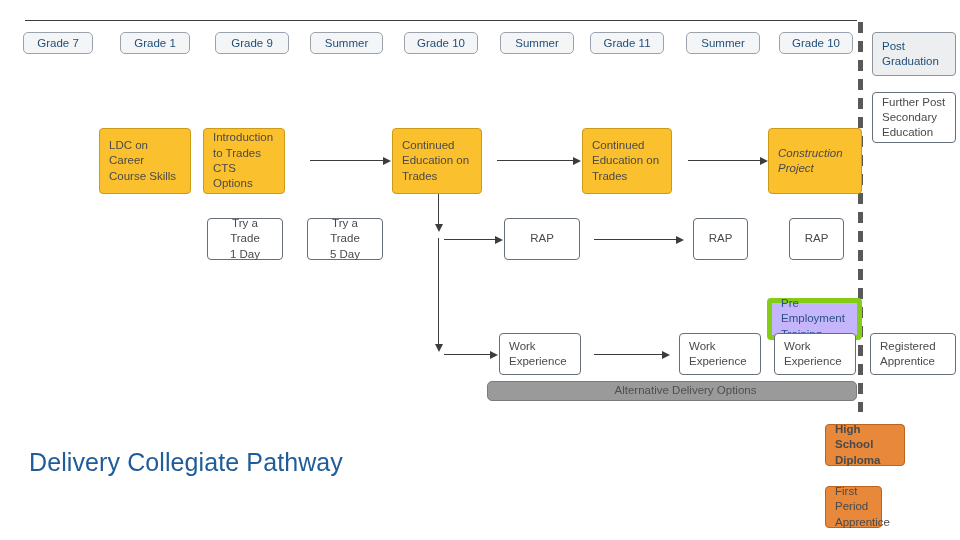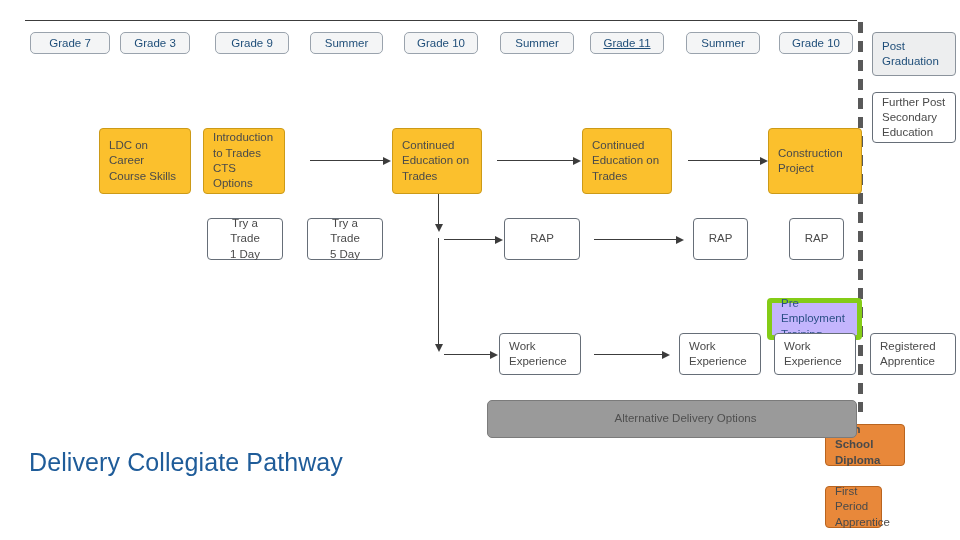--- a/index.html
+++ b/index.html
@@ -134,27 +134,27 @@
     white-space: nowrap;
   }
 </style>
 </head>
 <body>
 
 <div id="canvas">
 
   <div class="abs top-rule"></div>
 
-  <div class="abs grade-pill" style="left:30px;  top:32px; width:80px;">Grade 7</div>
-  <div class="abs grade-pill" style="left:120px; top:32px; width:70px;">Grade 3</div>
+  <div class="abs grade-pill" style="left:23px;  top:32px; width:70px;">Grade 7</div>
+  <div class="abs grade-pill" style="left:120px; top:32px; width:70px;">Grade 1</div>
   <div class="abs grade-pill" style="left:215px; top:32px; width:74px;">Grade 9</div>
   <div class="abs grade-pill" style="left:310px; top:32px; width:73px;">Summer</div>
   <div class="abs grade-pill" style="left:404px; top:32px; width:74px;">Grade 10</div>
   <div class="abs grade-pill" style="left:500px; top:32px; width:74px;">Summer</div>
-  <div class="abs grade-pill" style="left:590px; top:32px; width:74px;text-decoration:underline;">Grade 11</div>
+  <div class="abs grade-pill" style="left:590px; top:32px; width:74px;">Grade 11</div>
   <div class="abs grade-pill" style="left:686px; top:32px; width:74px;">Summer</div>
   <div class="abs grade-pill" style="left:779px; top:32px; width:74px;">Grade 10</div>
 
 
   <div class="abs dashed-sep"></div>
 
   <div class="abs node node-gray" style="left:872px; top:32px; width:84px; height:44px;">Post
 Graduation</div>
   <div class="abs node node-white" style="left:872px; top:92px; width:84px; height:51px;">Further Post
 Secondary
@@ -170,21 +170,21 @@
 Course Skills</div>
   <div class="abs node node-yellow" style="left:203px; top:128px; width:82px; height:66px;">Introduction
 to Trades
 CTS Options</div>
   <div class="abs node node-yellow" style="left:392px; top:128px; width:90px; height:66px;">Continued
 Education on
 Trades</div>
   <div class="abs node node-yellow" style="left:582px; top:128px; width:90px; height:66px;">Continued
 Education on
 Trades</div>
-  <div class="abs node node-yellow" style="left:768px; top:128px; width:94px; height:66px;">Construction
+  <div class="abs node node-yellow" style="left:768px; top:128px; width:94px; height:66px;font-style:italic;">Construction
 Project</div>
 
   <div class="abs hline" style="left:310px; top:160px; width:73px;"></div>
   <div class="abs arrow-r" style="left:383px; top:157px;"></div>
 
   <div class="abs hline" style="left:497px; top:160px; width:76px;"></div>
   <div class="abs arrow-r" style="left:573px; top:157px;"></div>
 
   <div class="abs hline" style="left:688px; top:160px; width:72px;"></div>
   <div class="abs arrow-r" style="left:760px; top:157px;"></div>
@@ -219,17 +219,17 @@
 Experience</div>
   <div class="abs node node-white" style="left:774px; top:333px; width:82px; height:42px;">Work
 Experience</div>
 
   <div class="abs hline" style="left:444px; top:354px; width:46px;"></div>
   <div class="abs arrow-r" style="left:490px; top:351px;"></div>
 
   <div class="abs hline" style="left:594px; top:354px; width:68px;"></div>
   <div class="abs arrow-r" style="left:662px; top:351px;"></div>
 
-  <div class="abs node node-graybar" style="left:487px; top:400px; width:370px; height:38px;padding-left:36px;">Alternative Delivery Options</div>
+  <div class="abs node node-graybar" style="left:487px; top:381px; width:370px; height:20px;padding-left:36px;">Alternative Delivery Options</div>
 
   <div class="abs page-title">Delivery Collegiate Pathway</div>
 
 </div>
 
 </body></html>

